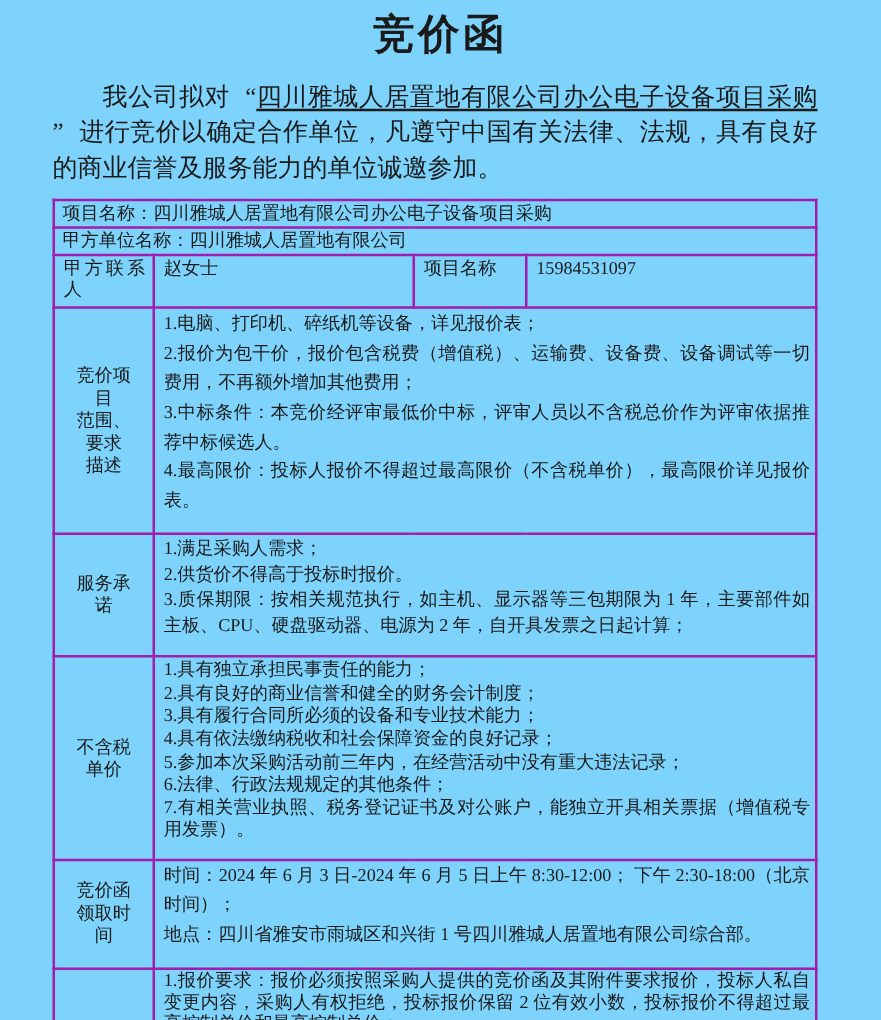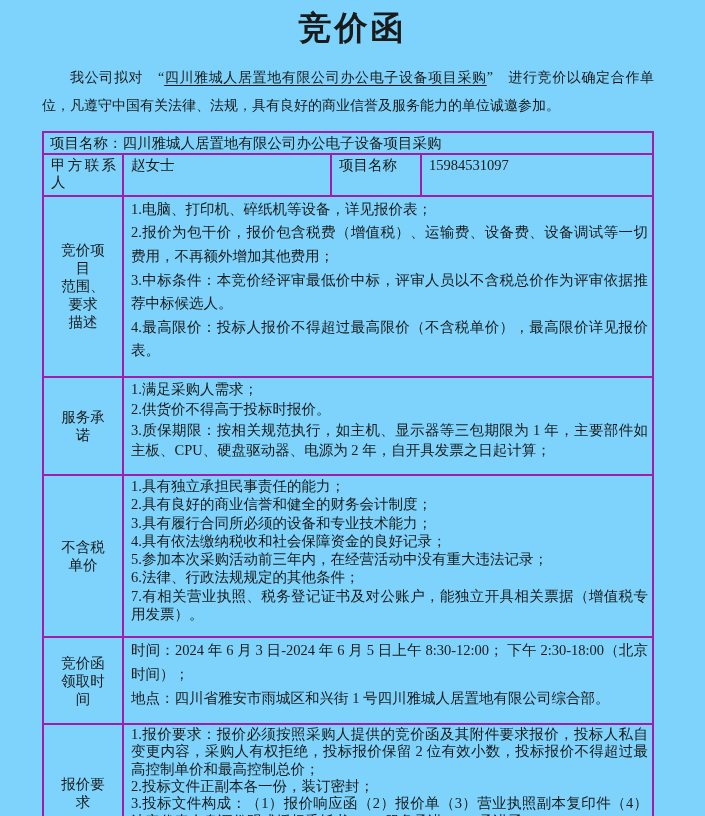--- a/index.html
+++ b/index.html
@@ -19,21 +19,21 @@
     line-height:44px;
     font-weight:700;
     letter-spacing:3px;
     font-family:"Liberation Serif","DejaVu Serif",serif;
   }
 
   
   .intro{
     width:612px;
     margin:14px 0 0 42px;
-    font-size:14px;
+    font-size:20px;
     line-height:28.4px;
     text-align:justify;
     text-indent:2em;
     letter-spacing:0;
   }
   .intro .q{display:inline-block;width:21px;text-indent:0;}
   .intro .q-open{text-align:right;}
   .intro .q-close{text-align:left;}
   .intro u{text-decoration:underline;text-underline-offset:3px;}
 
@@ -98,20 +98,23 @@
       <col style="width:208px">
       <col style="width:90px">
       <col style="width:232px">
     </colgroup>
 
     <tbody>
         <tr class="r1">
       <td colspan="4">项目名称：四川雅城人居置地有限公司办公电子设备项目采购</td>
     </tr>
 
+    <tr class="r2">
+      <td colspan="4">甲方单位名称：四川雅城人居置地有限公司</td>
+    </tr>
 
     <tr class="r3">
       <td class="lbl-justify">甲方联系人</td>
       <td>赵女士</td>
       <td>项目名称</td>
       <td>15984531097</td>
     </tr>
 
     <tr class="r4">
       <td class="lbl lines">竞价项目

